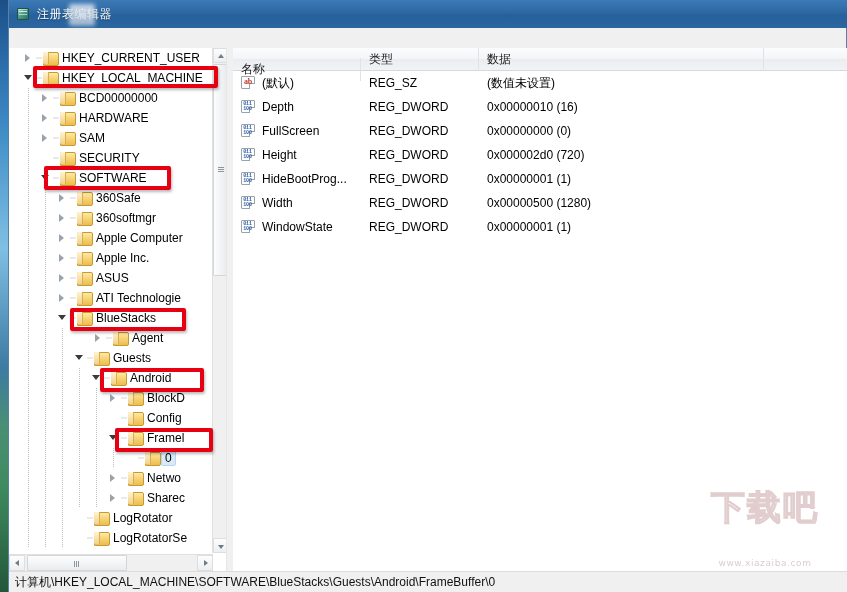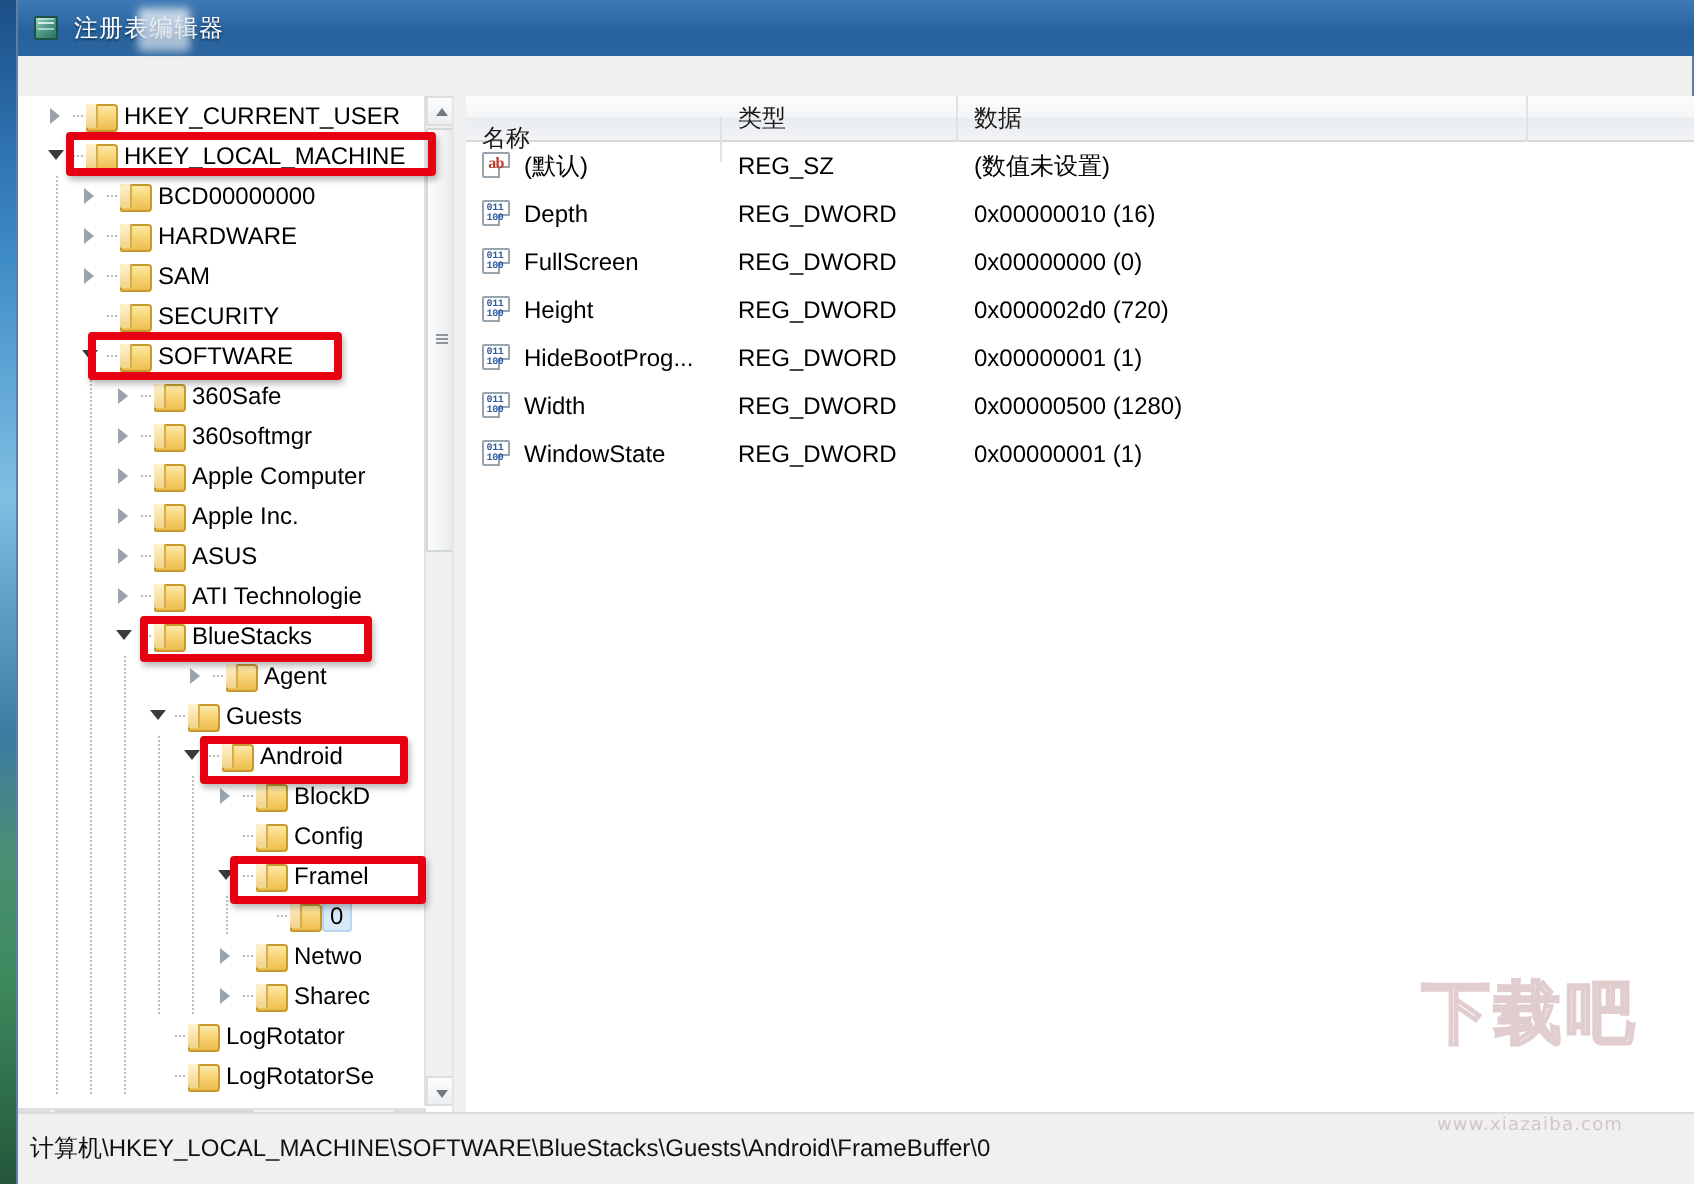--- a/index.html
+++ b/index.html
@@ -279,21 +279,21 @@
   }
   .vicon .bits {
     position: absolute; left: 1px; top: 2px; width: 11px; height: 9px;
     color: #2f5fa8; font-size: 5px; font-weight: bold;
     font-family: "Liberation Mono", monospace;
     line-height: 4.5px; text-align: center; letter-spacing: -0.2px;
   }
 
   
   .statusbar {
-    position: absolute; left: 0; bottom: 0; width: 839px; height: 36px;
+    position: absolute; left: 0; bottom: 0; width: 839px; height: 21px;
     background: #f0f0f0;
     border-top: 1px solid #dcdcdc;
     display: flex; align-items: center;
     padding-left: 6px;
     font-size: 12px; color: #111;
     white-space: nowrap; overflow: hidden;
   }
 
   
   .anno {

